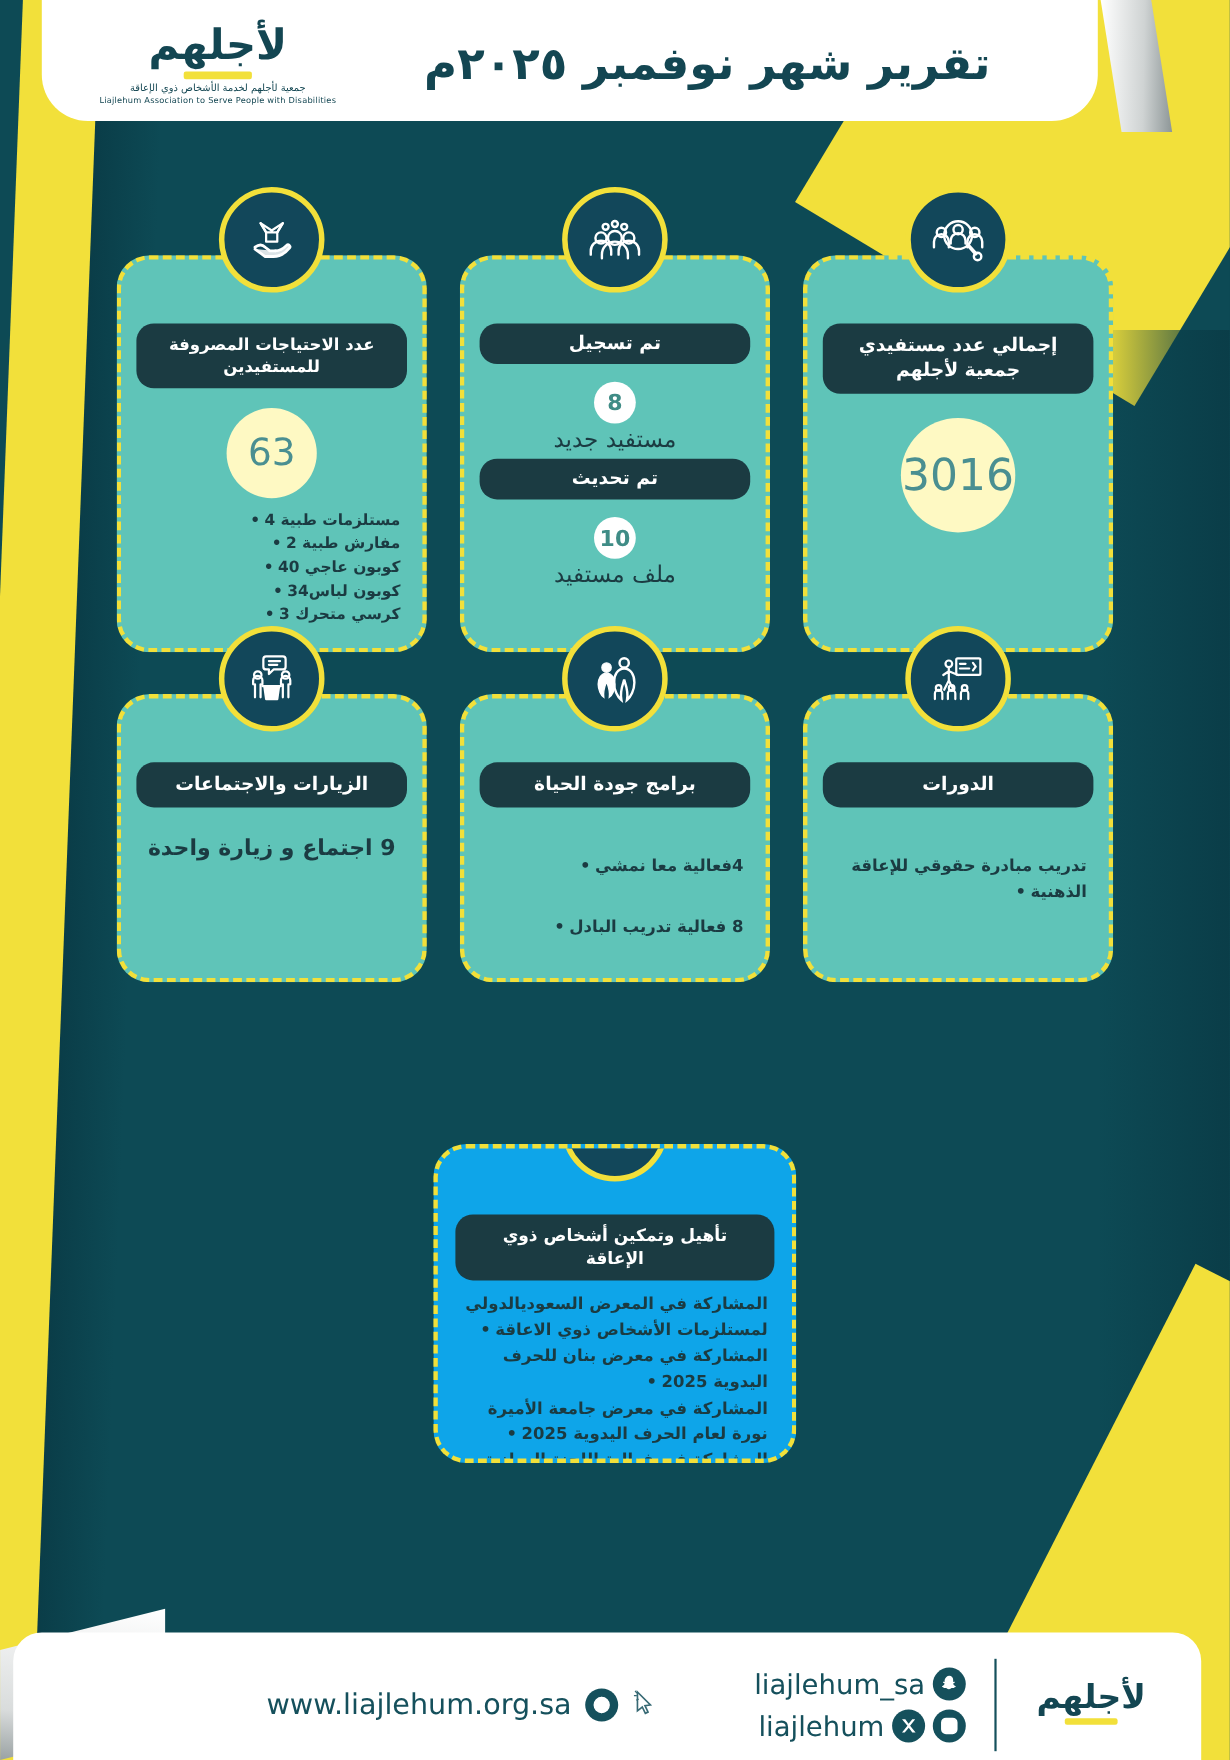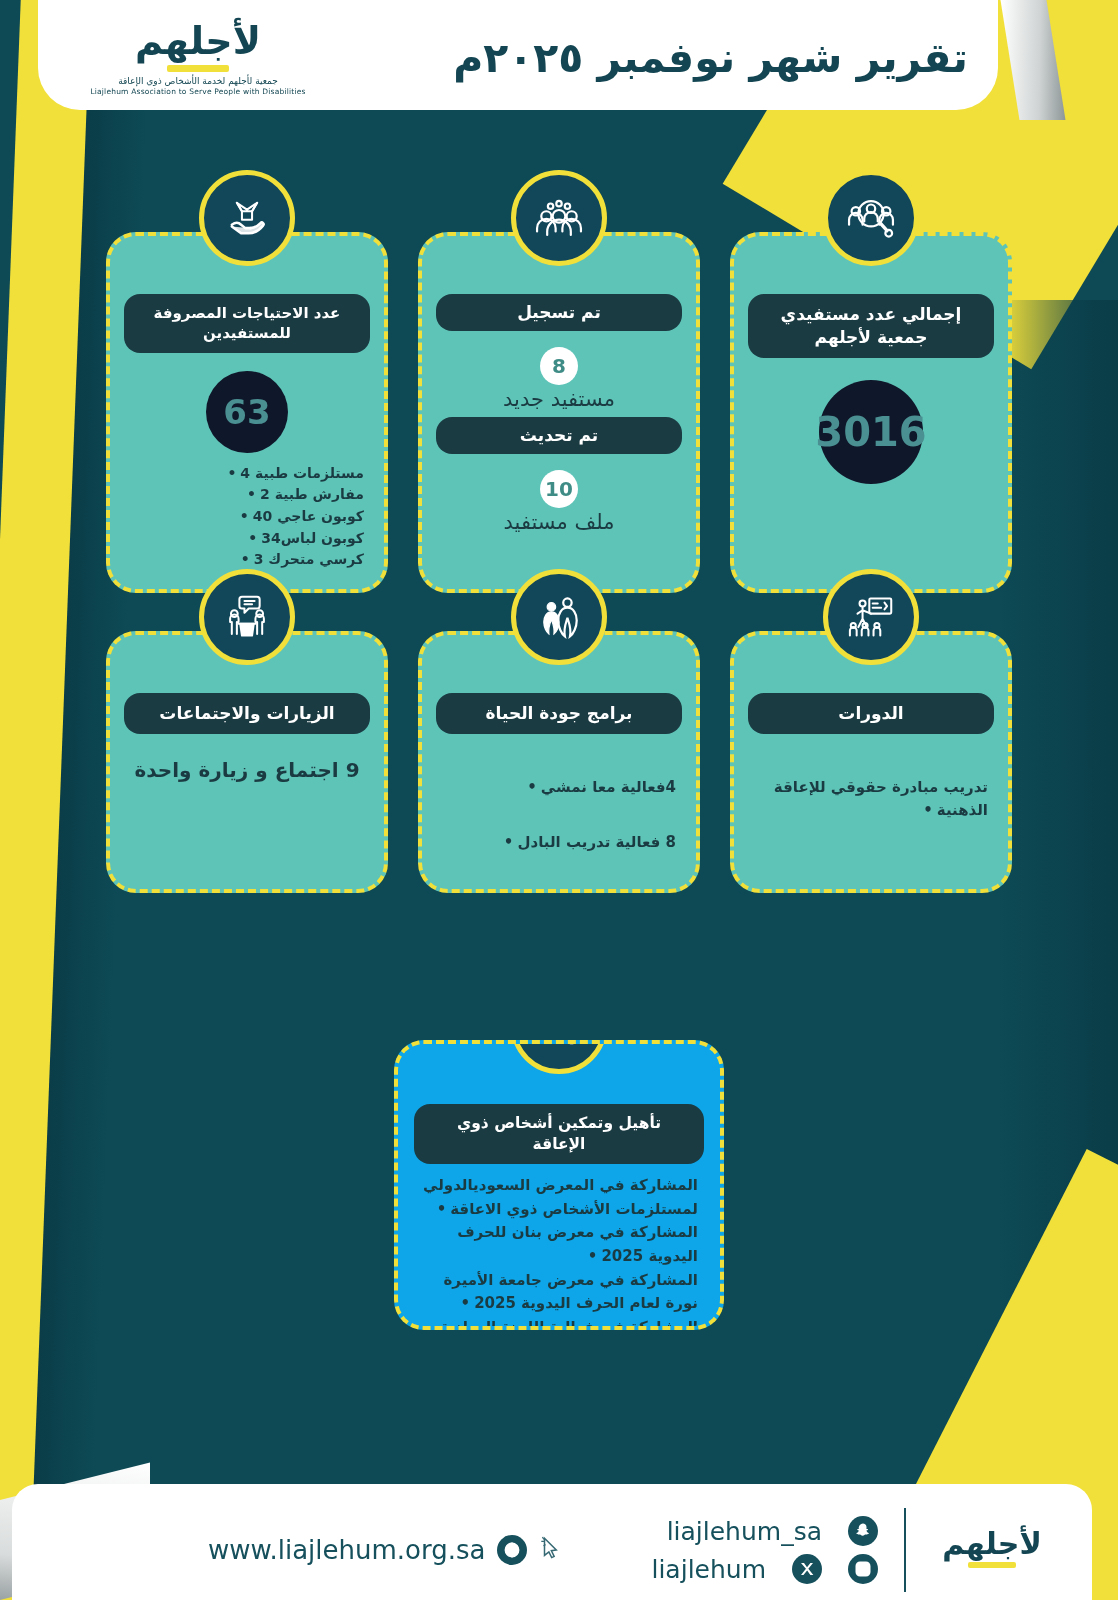--- a/index.html
+++ b/index.html
@@ -55,21 +55,21 @@
     position:absolute; z-index:3;
     left:38px; top:-30px; width:960px; height:140px;
     background:#ffffff;
     border-radius:0 0 42px 42px;
     display:flex; align-items:flex-end; justify-content:space-between;
     padding:0 30px 8px 40px;
   }
   .header-title {
     font-size:41px; font-weight:700; color:#134652;
     letter-spacing:0px; white-space:nowrap;
-    padding-bottom:20px; flex:1; 
+    padding-bottom:20px; flex:1; text-align:center;
   }
   .brand { display:flex; flex-direction:column; align-items:center; width:240px; padding-bottom:6px;}
   .brand-mark { font-size:38px; font-weight:700; color:#134652; line-height:1; position:relative;}
   .brand-underline { width:62px;height:7px;background:#f2e03a;border-radius:2px;margin:5px 0 4px 0;}
   .brand-ar { font-size:9px; color:#134652; letter-spacing:.2px; }
   .brand-en { font-size:7.5px; color:#134652; letter-spacing:.2px; margin-top:1px;}
 
   
   .grid {
     position:absolute; z-index:2; top:232px; left:0; width:1118px;
@@ -104,23 +104,23 @@
     font-size:17px; font-weight:700;
     padding:9px 16px; text-align:center;
     width:100%; line-height:1.35;
     margin-bottom:10px;
   }
   .card-title.small { font-size:15px; }
   .card-title.tight { padding:7px 14px; }
 
   .big-circle {
     width:104px;height:104px;border-radius:50%;
-    background:#0f172a; color:#4a8f91;
+    background:#fef9c3; color:#4a8f91;
     display:flex;align-items:center;justify-content:center;
-    font-size:40px;font-weight:700;
+    font-size:40px;font-weight:400;
     margin:12px 0 14px 0;
   }
   .big-circle.sm { width:82px;height:82px;font-size:34px;margin:8px 0 10px 0;}
 
   .badge {
     width:38px;height:38px;border-radius:50%;
     background:#ffffff;color:#3f8c86;
     display:flex;align-items:center;justify-content:center;
     font-size:20px;font-weight:700;margin:6px auto 2px auto;
   }
@@ -169,21 +169,21 @@
     background:#ffffff;
     border-radius:26px 26px 0 0;
     display:flex; align-items:center; padding:0 40px;
     gap:26px;
   }
   .footer-brand { display:flex;flex-direction:column;align-items:center;width:120px; }
   .footer-brand .brand-mark { font-size:30px; }
   .footer-brand .brand-underline { width:48px;height:6px;margin-top:3px;}
   .footer-divider { width:2px;height:84px;background:#15505c; }
   .social { display:flex;flex-direction:column;gap:8px; }
-  .social-row { display:flex;align-items:center;gap:26px; }
+  .social-row { display:flex;align-items:center;gap:7px; }
   .sicon {
     width:30px;height:30px;border-radius:50%;
     background:#15505c;color:#ffffff;
     display:flex;align-items:center;justify-content:center;
     font-size:16px;font-weight:700;
   }
   .sicon svg { width:18px;height:18px;fill:#ffffff; }
   .shandle { font-size:25px;color:#15505c;direction:ltr; }
   .web-block { display:flex;align-items:center;gap:12px;margin-right:60px; }
   .weburl { font-size:26px;color:#15505c;direction:ltr; }

